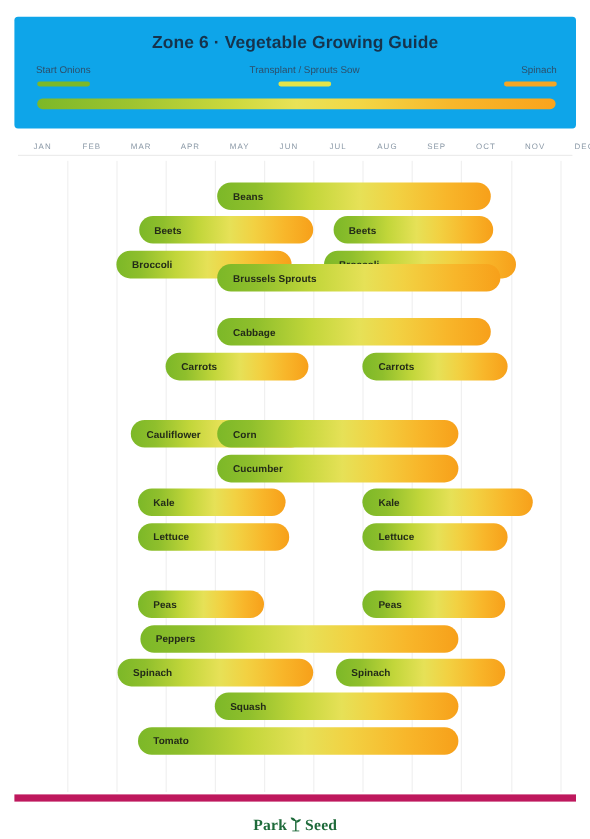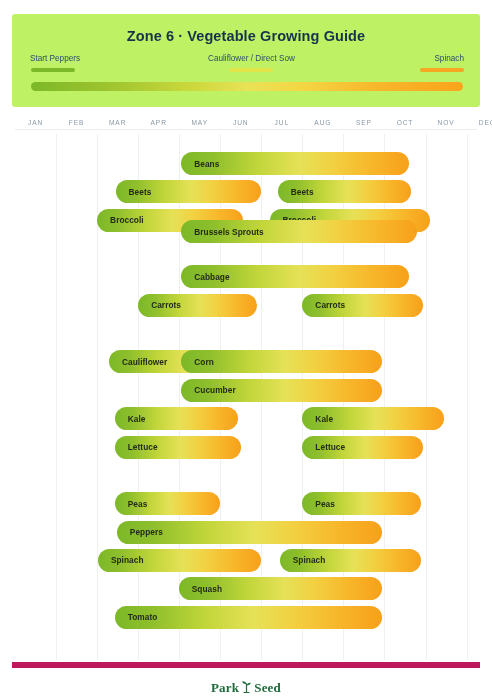--- a/index.html
+++ b/index.html
@@ -22,21 +22,21 @@
     box-sizing: border-box;
   }
 
   
   .header {
     position: absolute;
     left: 12px;
     top: 14px;
     width: 468px;
     height: 93px;
-    background: #bef264;
+    background: #0ea5e9;
     border-radius: 3px;
   }
   .title {
     position: absolute;
     left: 0;
     top: 14px;
     width: 468px;
     text-align: center;
     font-size: 14.5px;
     font-weight: bold;
@@ -180,25 +180,25 @@
 </style>
 </head>
 <body>
 
 <div class="page">
 
   <div class="header">
     <div class="title">Zone 6 · Vegetable Growing Guide</div>
     <div class="legend">
       <div class="legend-item li-start">
-        <span class="lab">Start Peppers</span>
+        <span class="lab">Start Onions</span>
         <span class="sw"></span>
       </div>
       <div class="legend-item li-mid">
-        <span class="lab">Cauliflower / Direct Sow</span>
+        <span class="lab">Transplant / Sprouts Sow</span>
         <span class="sw"></span>
       </div>
       <div class="legend-item li-end">
         <span class="lab">Spinach</span>
         <span class="sw"></span>
       </div>
     </div>
     <div class="legend-bar"></div>
   </div>
 

